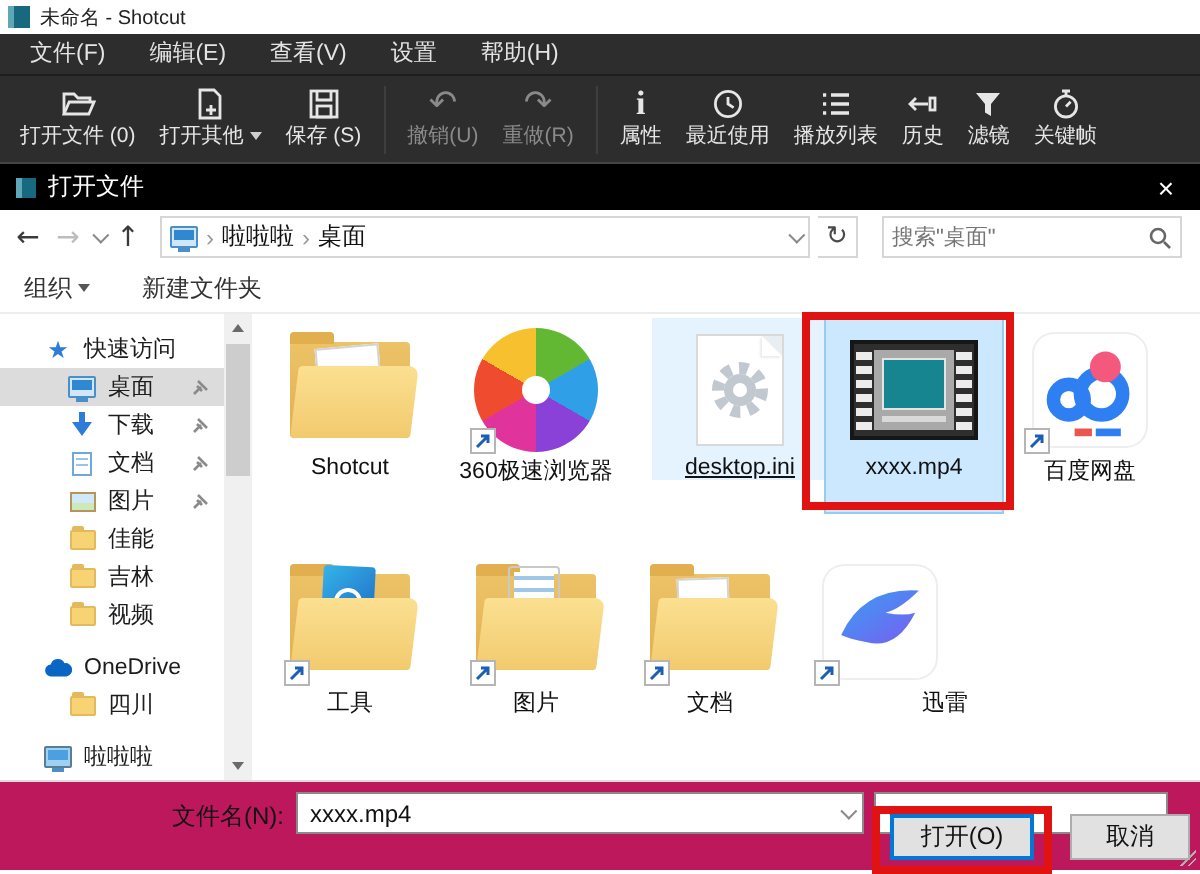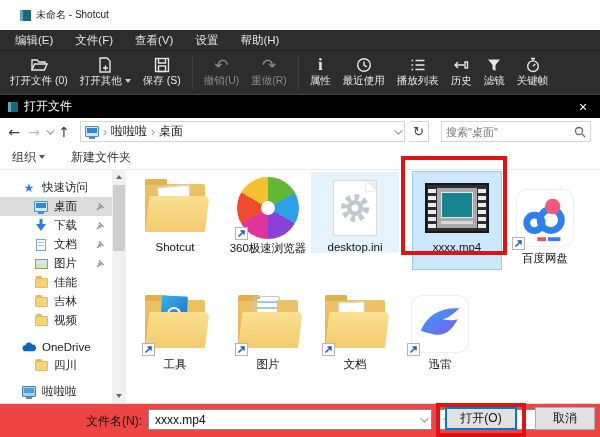--- a/index.html
+++ b/index.html
@@ -3,21 +3,21 @@
 <meta charset="utf-8">
 <style>
   * { margin:0; padding:0; box-sizing:border-box; }
   html,body { background:#888; }
   .app {
     position:relative; width:600px; height:437px; overflow:hidden;
     font-family:"Liberation Sans","DejaVu Sans",sans-serif;
     background:#fff; font-size:12px; color:#111;
   }
   
-  .titlebar { height:30px; background:#fff; display:flex; align-items:center; padding-left:20px; gap:5px; }
+  .titlebar { height:17px; background:#fff; display:flex; align-items:center; padding-left:4px; gap:5px; }
   .app-logo { width:11px; height:11px; background:#16697e; border-left:3px solid #5fa7b5; }
   .titlebar .t-text { font-size:10px; color:#222; }
   
   .menubar { height:21px; background:#2d2d2d; display:flex; align-items:center; padding-left:4px; border-bottom:1px solid #1e1e1e; }
   .menu-item { color:#e4e4e4; font-size:11.5px; padding:0 11px; line-height:20px; }
   
   .toolbar { height:44px; background:#2d2d2d; display:flex; align-items:center; padding:0 4px; border-bottom:1px solid #454545; }
   .tbtn { display:flex; flex-direction:column; align-items:center; justify-content:center; gap:1px; padding:0 6px; height:42px; color:#e6e6e6; font-size:10.5px; white-space:nowrap; }
   .tbtn.disabled { color:#8a8a8a; }
   .tbtn svg { display:block; }
@@ -92,21 +92,21 @@
   .page { width:44px; height:56px; background:#fff; border:1px solid #d9d9d9; display:flex; align-items:center; justify-content:center; position:relative; }
   .page::before { content:""; position:absolute; top:0; right:0; border-style:solid; border-width:0 10px 10px 0; border-color:#e9eef2 #e9eef2 #fff #fff; box-shadow:-1px 1px 1px rgba(0,0,0,.08); }
   
   .film { width:64px; height:50px; background:#2e2e2e; border:2px solid #161616; display:flex; }
   .film .holes { width:8px; margin:2px 1px; background-image:repeating-linear-gradient(#2e2e2e 0 2px,#ececec 2px 6px,#2e2e2e 6px 7px); }
   .film .screen { flex:1; margin:3px 0; background:#a9a9a9; position:relative; }
   .film .screen::before { content:""; position:absolute; left:4px; top:4px; right:4px; bottom:10px; background:#17858f; border:1px solid #e4e4e4; }
   .film .screen::after { content:""; position:absolute; left:4px; bottom:4px; right:4px; height:3px; background:#d9d9d9; }
   .appcard { width:56px; height:56px; background:#fff; border-radius:10px; box-shadow:0 0 0 1px #eee; display:flex; align-items:center; justify-content:center; }
   
-  .dlg-footer { position:relative; height:45px; background:#ef4444; border-top:1px solid #dcdcdc; }
+  .dlg-footer { position:relative; height:45px; background:#be185d; border-top:1px solid #dcdcdc; }
   .fn-label { position:absolute; left:0; top:9px; width:142px; text-align:right; color:#111; }
   .combo { position:absolute; height:21px; background:#fff; border:1px solid #8a8a8a; display:flex; align-items:center; }
   .combo .cb-caret { width:16px; display:flex; justify-content:center; }
   .combo input { border:none; outline:none; flex:1; font-size:12px; padding-left:6px; font-family:inherit; color:#111; background:transparent; }
   .combo .cb-text { flex:1; padding-left:8px; }
   .fn-combo { left:148px; top:5px; width:284px; }
   .ft-combo { left:437px; top:5px; width:147px; }
   .btn { position:absolute; height:23px; background:#e1e1e1; border:1px solid #adadad; display:flex; align-items:center; justify-content:center; font-size:12px; color:#111; }
   .btn-open { left:445px; top:407px; width:72px; border:2px solid #0078d7; }
   .btn-cancel { left:535px; top:407px; width:60px; }
@@ -121,22 +121,22 @@
 <body>
 
 <div class="app">
 
   <div class="titlebar">
     <span class="app-logo"></span>
     <span class="t-text">未命名 - Shotcut</span>
   </div>
 
   <div class="menubar">
+    <span class="menu-item">文件(F)</span>
     <span class="menu-item">编辑(E)</span>
-    <span class="menu-item">文件(F)</span>
     <span class="menu-item">查看(V)</span>
     <span class="menu-item">设置</span>
     <span class="menu-item">帮助(H)</span>
   </div>
 
   <div class="toolbar">
     <div class="tbtn">
       <span>
           <svg width="18" height="16" viewBox="0 0 18 16" fill="none" stroke="#e6e6e6" stroke-width="1.4">
             <path d="M2 13 V3 h5 l2 2 h6 v2"></path>
@@ -386,21 +386,21 @@
             <div class="pinwheel"></div>
             <span class="badge">
                 <svg width="9" height="9" viewBox="0 0 9 9" fill="none" stroke="#1b5fb4" stroke-width="1.5">
                   <path d="M1.5 7.5 L7 2 M3.5 2 H7 V5.5"></path>
                 </svg>
               </span>
           </div>
           <div class="file-label">360极速浏览器</div>
         </div>
 
-        <div class="file-item hover" style="left:185px; top:2px;">
+        <div class="file-item hover" style="left:200px; top:2px;text-decoration:underline;">
           <div class="icon-wrap">
             <div class="page">
               <svg width="36" height="36" viewBox="0 0 36 36">
                 <circle cx="18" cy="18" r="11" fill="none" stroke="#c2c8cf" stroke-width="6" stroke-dasharray="4.5 4"></circle>
                 <circle cx="18" cy="18" r="8" fill="#c2c8cf"></circle>
                 <circle cx="18" cy="18" r="3.5" fill="#fff"></circle>
               </svg>
             </div>
           </div>
           <div class="file-label">desktop.ini</div>
@@ -410,21 +410,21 @@
           <div class="icon-wrap">
             <div class="film">
                 <div class="holes"></div>
                 <div class="screen"></div>
                 <div class="holes"></div>
               </div>
           </div>
           <div class="file-label">xxxx.mp4</div>
         </div>
 
-        <div class="file-item" style="left:375px; top:12px;">
+        <div class="file-item" style="left:375px; top:2px;">
           <div class="icon-wrap">
             <div class="appcard">
               <svg width="52" height="52" viewBox="0 0 54 54">
                 <circle cx="16" cy="32" r="8" fill="none" stroke="#2e7ff2" stroke-width="7"></circle>
                 <circle cx="33" cy="29" r="11" fill="none" stroke="#2e7ff2" stroke-width="7"></circle>
                 <circle cx="35" cy="15" r="8" fill="#f4587c"></circle>
                 <rect x="19" y="47" width="9" height="4" fill="#e8564f"></rect>
                 <rect x="30" y="47" width="13" height="4" fill="#2e7ff2"></rect>
               </svg>
             </div>
@@ -480,21 +480,21 @@
               </div>
             <span class="badge">
                 <svg width="9" height="9" viewBox="0 0 9 9" fill="none" stroke="#1b5fb4" stroke-width="1.5">
                   <path d="M1.5 7.5 L7 2 M3.5 2 H7 V5.5"></path>
                 </svg>
               </span>
           </div>
           <div class="file-label">文档</div>
         </div>
 
-        <div class="file-item" style="left:270px; top:118px;">
+        <div class="file-item" style="left:270px; top:118px;text-align:right;">
           <div class="icon-wrap">
             <div class="appcard">
               <svg width="50" height="50" viewBox="0 0 54 54">
                 <defs>
                     <linearGradient id="xl" x1="0" y1="0" x2="1" y2="1">
                       <stop offset="0" stop-color="#37a0f4"></stop>
                       <stop offset="1" stop-color="#7b5cf0"></stop>
                     </linearGradient>
                   </defs>
                 <path d="M6 34 Q18 8 48 10 Q38 20 30 22 Q40 24 46 22 Q36 42 20 38 Q10 36 6 34 Z" fill="url(#xl)"></path>

